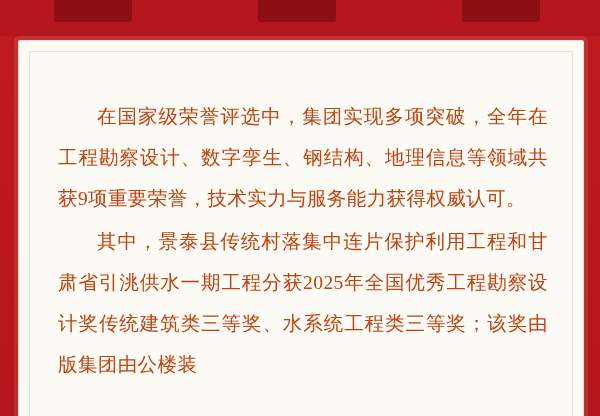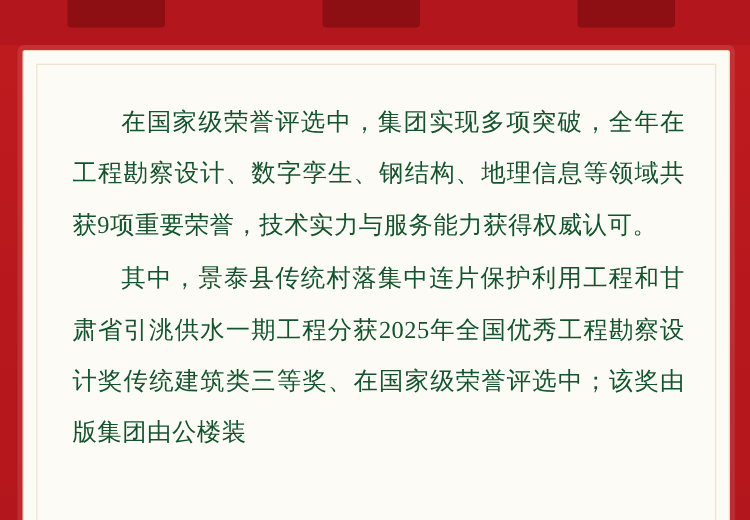--- a/index.html
+++ b/index.html
@@ -60,23 +60,23 @@
     right: 10px;
     bottom: 0;
     border-top: 1px solid #efe4d2;
     border-left: 1px solid #efe4d2;
     border-right: 1px solid #efe4d2;
     overflow: hidden;
   }
   .body-text {
     position: absolute;
     left: 28px;
-    top: 26px;
+    top: 44px;
     width: 490px;
-    color: #14532d;
+    color: #c2410c;
     font-size: 19.5px;
     line-height: 41px;
     letter-spacing: 0.4px;
     text-align: justify;
     text-justify: inter-ideograph;
   }
   .para {
     margin: 0 0 2px 0;
     text-indent: 2em;
   }
@@ -89,18 +89,18 @@
   <div class="top-band">
     <div class="top-block b1"></div>
     <div class="top-block b2"></div>
     <div class="top-block b3"></div>
   </div>
 
   <div class="card">
     <div class="card-inner">
       <div class="body-text">
         <p class="para">在国家级荣誉评选中，集团实现多项突破，全年在工程勘察设计、数字孪生、钢结构、地理信息等领域共获9项重要荣誉，技术实力与服务能力获得权威认可。</p>
-        <p class="para">其中，景泰县传统村落集中连片保护利用工程和甘肃省引洮供水一期工程分获2025年全国优秀工程勘察设计奖传统建筑类三等奖、在国家级荣誉评选中；该奖由版集团由公楼装</p>
+        <p class="para">其中，景泰县传统村落集中连片保护利用工程和甘肃省引洮供水一期工程分获2025年全国优秀工程勘察设计奖传统建筑类三等奖、水系统工程类三等奖；该奖由版集团由公楼装</p>
       </div>
     </div>
   </div>
 
 </div>
 
 </body></html>

